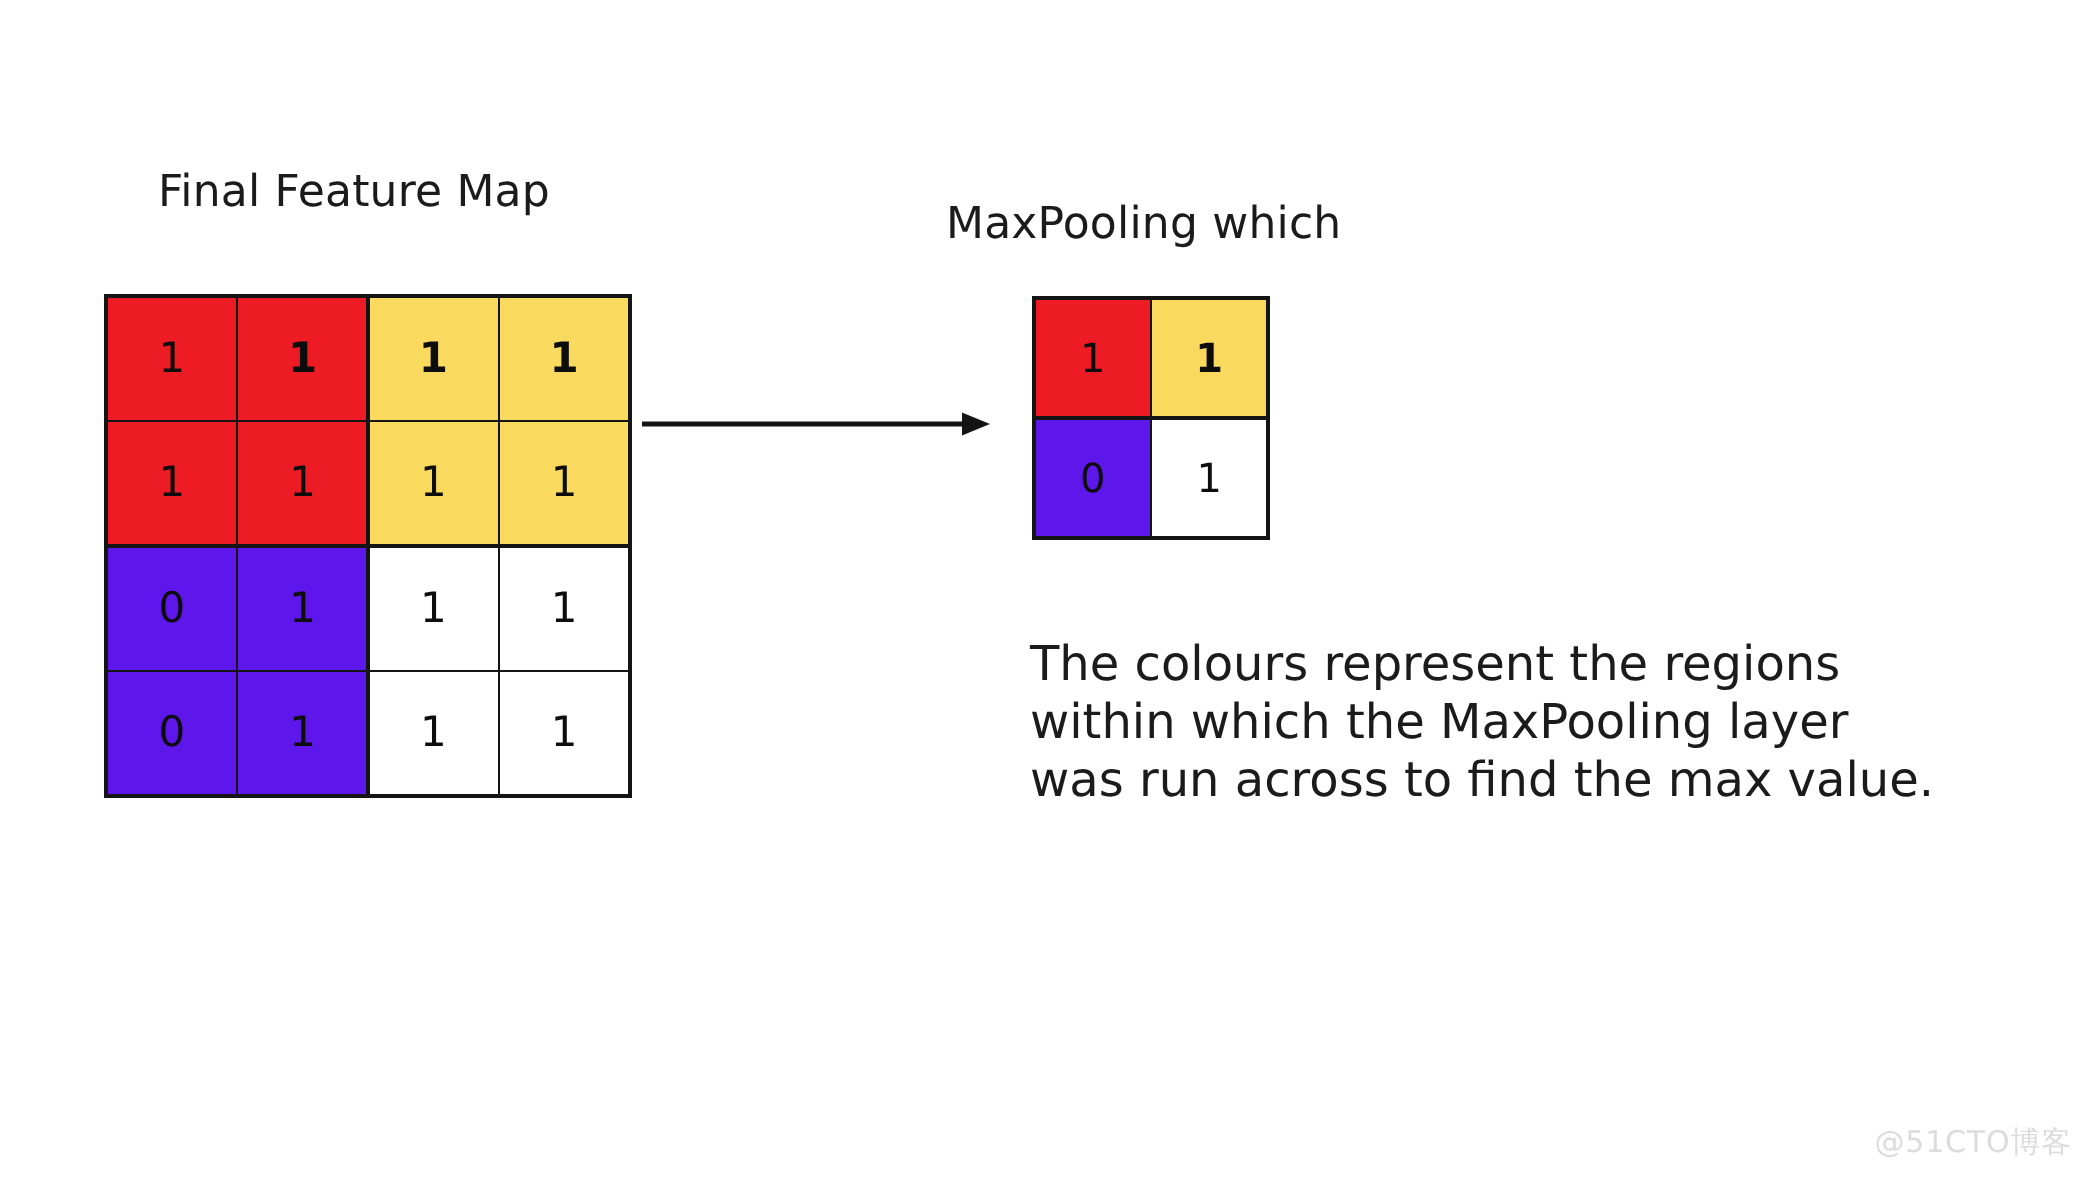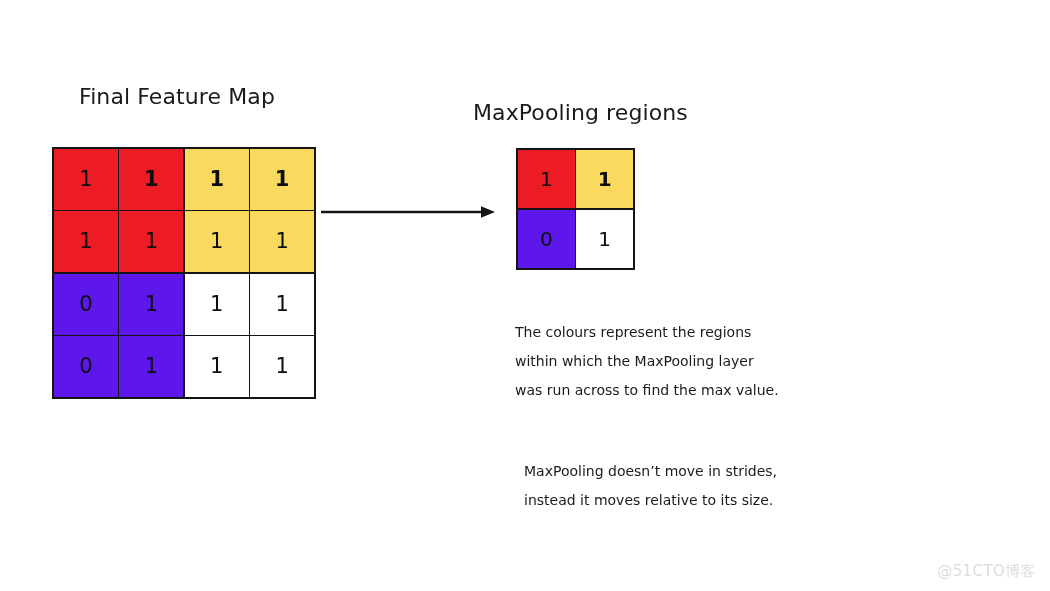--- a/index.html
+++ b/index.html
@@ -86,21 +86,21 @@
     position: absolute;
     left: 318px;
     top: 198px;
     width: 180px;
     height: 28px;
   }
 
   
   .body-text {
     position: absolute;
-    font-size: 14px;
+    font-size: 24px;
     line-height: 29px;
     color: #1b1b1b;
     white-space: pre-line;
   }
   #description-regions { left: 515px; top: 318px; }
   #description-strides { left: 524px; top: 457px; }
 
   
   #watermark {
     position: absolute;
@@ -113,21 +113,21 @@
     text-align: center;
   }
 </style>
 </head>
 <body>
 
 <div class="stage">
 
   <div class="heading" id="heading-feature-map">Final Feature Map</div>
 
-  <div class="heading" id="heading-filter">MaxPooling regions</div>
+  <div class="heading" id="heading-filter">MaxPooling which</div>
 
   <div class="grid" id="feature-map-grid">
       <div class="cell red">1</div>
       <div class="cell red bold">1</div>
       <div class="cell yellow bold">1</div>
       <div class="cell yellow bold">1</div>
       <div class="cell red">1</div>
       <div class="cell red">1</div>
       <div class="cell yellow">1</div>
       <div class="cell yellow">1</div>
@@ -150,18 +150,16 @@
       <div class="cell red">1</div>
       <div class="cell yellow bold">1</div>
       <div class="cell purple">0</div>
       <div class="cell white">1</div>
     </div>
 
   <div class="body-text" id="description-regions">The colours represent the regions
 within which the MaxPooling layer
 was run across to find the max value.</div>
 
-  <div class="body-text" id="description-strides">MaxPooling doesn’t move in strides,
-instead it moves relative to its size.</div>
 
   <div id="watermark">@51CTO博客</div>
 
 </div>
 
 </body></html>

